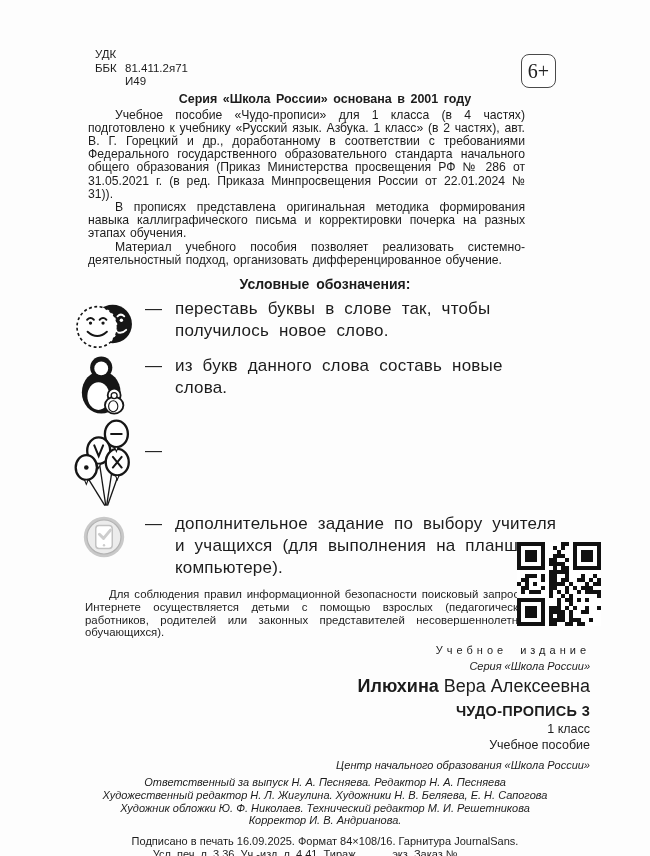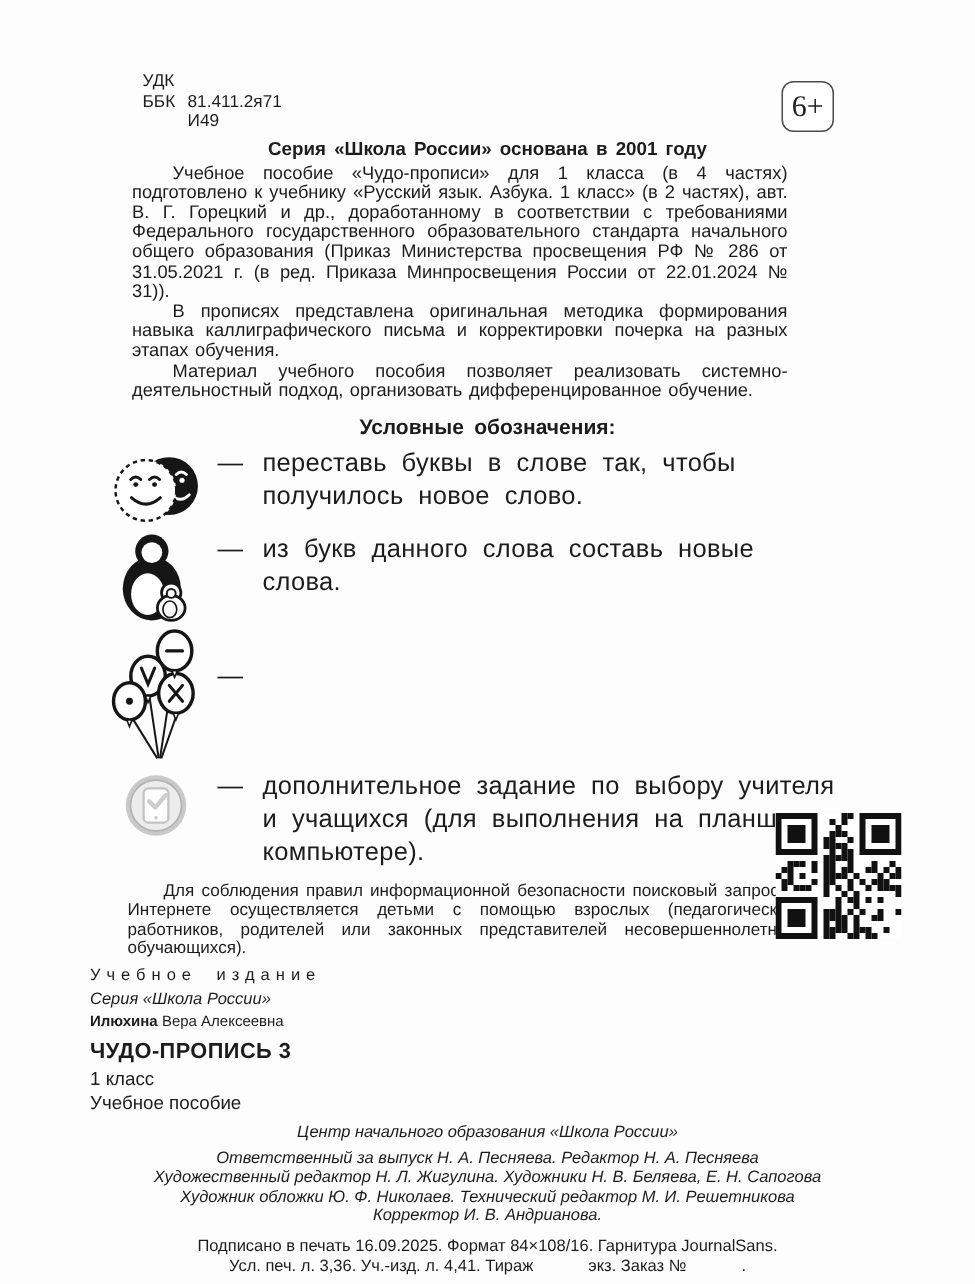--- a/index.html
+++ b/index.html
@@ -58,35 +58,35 @@
   .legend-row.tablet .legend-icon { padding-top: 2px; }
 
   
   .safety-note {
     margin-left: 85px; width: 445px; margin-top: 9px;
     font-size: 11.4px; line-height: 12.8px;
     text-align: justify; text-indent: 24px;
   }
 
   
-  .edition { width: 530px; margin-left: 60px; text-align: left; margin-top: 5px; }
+  .edition { width: 530px; margin-left: 60px; text-align: right; margin-top: 5px; }
   .edition-type { font-size: 11px; letter-spacing: 4px; word-spacing: 6px; }
   .edition-series { font-size: 11px; margin-top: 4px; font-style: italic; }
-  .edition-author { font-size: 10px; margin-top: 4px; }
+  .edition-author { font-size: 18px; margin-top: 4px; }
   .edition-author .last { font-weight: bold; }
   .edition-title { font-size: 14.5px; font-weight: bold; margin-top: 6px; letter-spacing: 0.3px; }
   .edition-grade { font-size: 12.5px; margin-top: 3px; }
   .edition-kind { font-size: 12.5px; margin-top: 2px; }
 
   .qr { position: absolute; left: 517px; top: 542px; width: 84px; height: 84px; }
 
   
   .credits { width: 530px; margin-left: 60px; text-align: center; margin-top: 7px;
              font-style: italic; font-size: 11px; line-height: 12.8px; }
-  .credits .center-line { margin-bottom: 4px; }
+  .credits .center-line { margin-bottom: 4px; text-align: right; }
 
   
   .print-info { width: 530px; margin-left: 60px; text-align: center; margin-top: 8px;
                 font-size: 11px; line-height: 12.6px; }
 </style>
 </head>
 <body>
 
 <div class="page">
 

